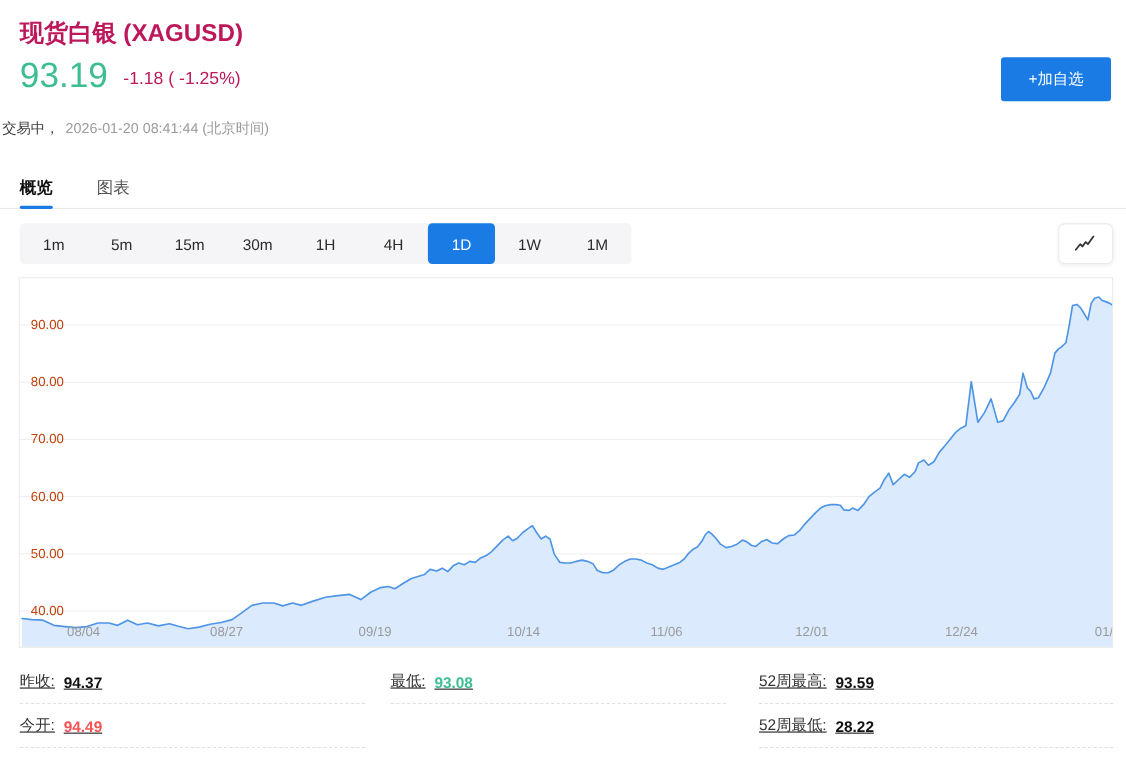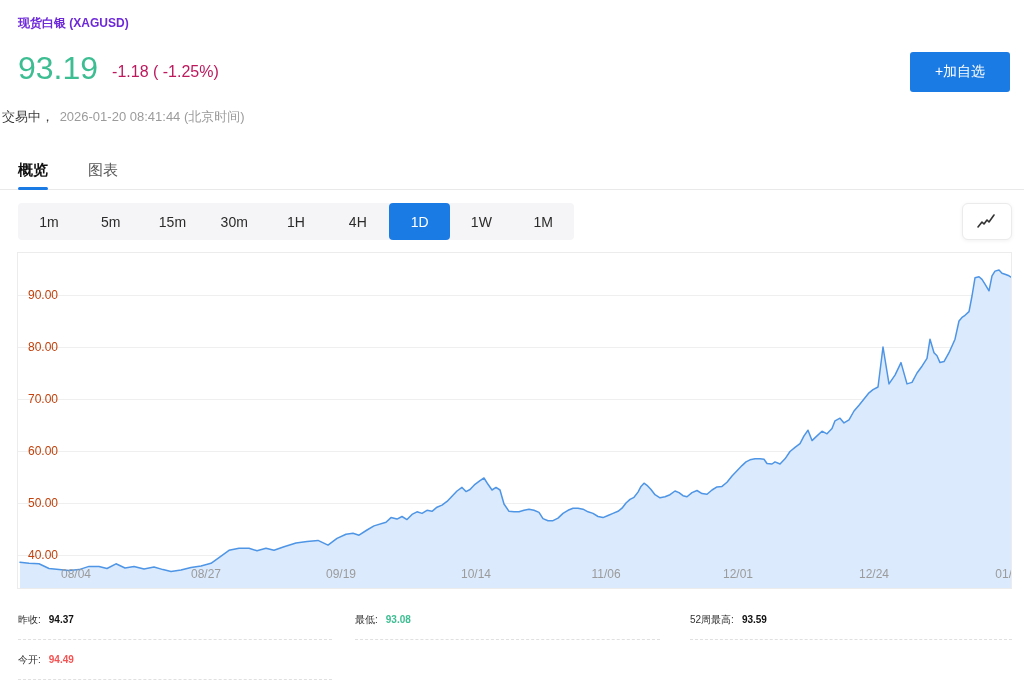--- a/index.html
+++ b/index.html
@@ -1,20 +1,20 @@
 <!DOCTYPE html>
 <html><head>
 <meta charset="utf-8">
 <style>
   * { margin:0; padding:0; box-sizing:border-box; }
   html,body { width:1024px; height:700px; background:#fff; overflow:hidden;
     font-family:"Liberation Sans","DejaVu Sans",sans-serif; color:#1f1f1f; }
 
   
-  .title { position:absolute; left:18px; top:15px; font-size:12px; font-weight:bold; color:#6d28d9; }
+  .title { position:absolute; left:18px; top:15px; font-size:22px; font-weight:bold; color:#be185d; }
   .price-row { position:absolute; left:18px; top:52px; display:flex; align-items:flex-end; }
   .price { font-size:32px; font-weight:normal; color:#3cbd92; line-height:1; }
   .change { font-size:16px; color:#be185d; margin-left:14px; padding-bottom:3px; }
   .status-row { position:absolute; left:2px; top:108px; font-size:13px; }
   .status { color:#3a3a3a; }
   .timestamp { color:#9b9b9b; margin-left:2px; }
   .watch-btn { position:absolute; left:910px; top:52px; width:100px; height:40px;
     background:#1b7be4; color:#fff; font-size:14px; border:none; border-radius:3px;
     display:flex; align-items:center; justify-content:center; cursor:pointer; }
 
@@ -44,21 +44,21 @@
   .ytick { position:absolute; left:10px; font-size:12px; color:#c2410c; line-height:16px; }
   .xtick { position:absolute; top:314px; transform:translateX(-50%); font-size:12px; color:#9b9b9b; }
   svg.plot { position:absolute; left:0; top:0; }
 
   
   .stats { position:absolute; left:0; top:600px; width:1024px; }
   .stat-col { position:absolute; top:0; }
   .stat-col.c1 { left:18px;  width:314px; }
   .stat-col.c2 { left:355px; width:305px; }
   .stat-col.c3 { left:690px; width:322px; }
-  .stat-row { height:40px; display:flex; align-items:center; border-bottom:1px dashed #e0e0e0; font-size:10px; }
+  .stat-row { height:40px; display:flex; align-items:center; border-bottom:1px dashed #e0e0e0; font-size:14px;text-decoration:underline; }
   .stat-label { color:#333; margin-right:8px; }
   .stat-value { font-weight:bold; }
   .stat-value[data-color="dark"]  { color:#111; }
   .stat-value[data-color="red"]   { color:#f55353; }
   .stat-value[data-color="green"] { color:#3cbd92; }
 </style>
 </head>
 <body>
 
 <div class="title">现货白银 (XAGUSD)</div>
@@ -144,14 +144,18 @@
     <div class="stat-row">
       <span class="stat-label">最低:</span>
       <span class="stat-value" data-color="green">93.08</span>
     </div>
   </div>
   <div class="stat-col c3">
     <div class="stat-row">
       <span class="stat-label">52周最高:</span>
       <span class="stat-value" data-color="dark">93.59</span>
     </div>
+    <div class="stat-row">
+      <span class="stat-label">52周最低:</span>
+      <span class="stat-value" data-color="dark">28.22</span>
+    </div>
   </div>
 </div>
 
 </body></html>

